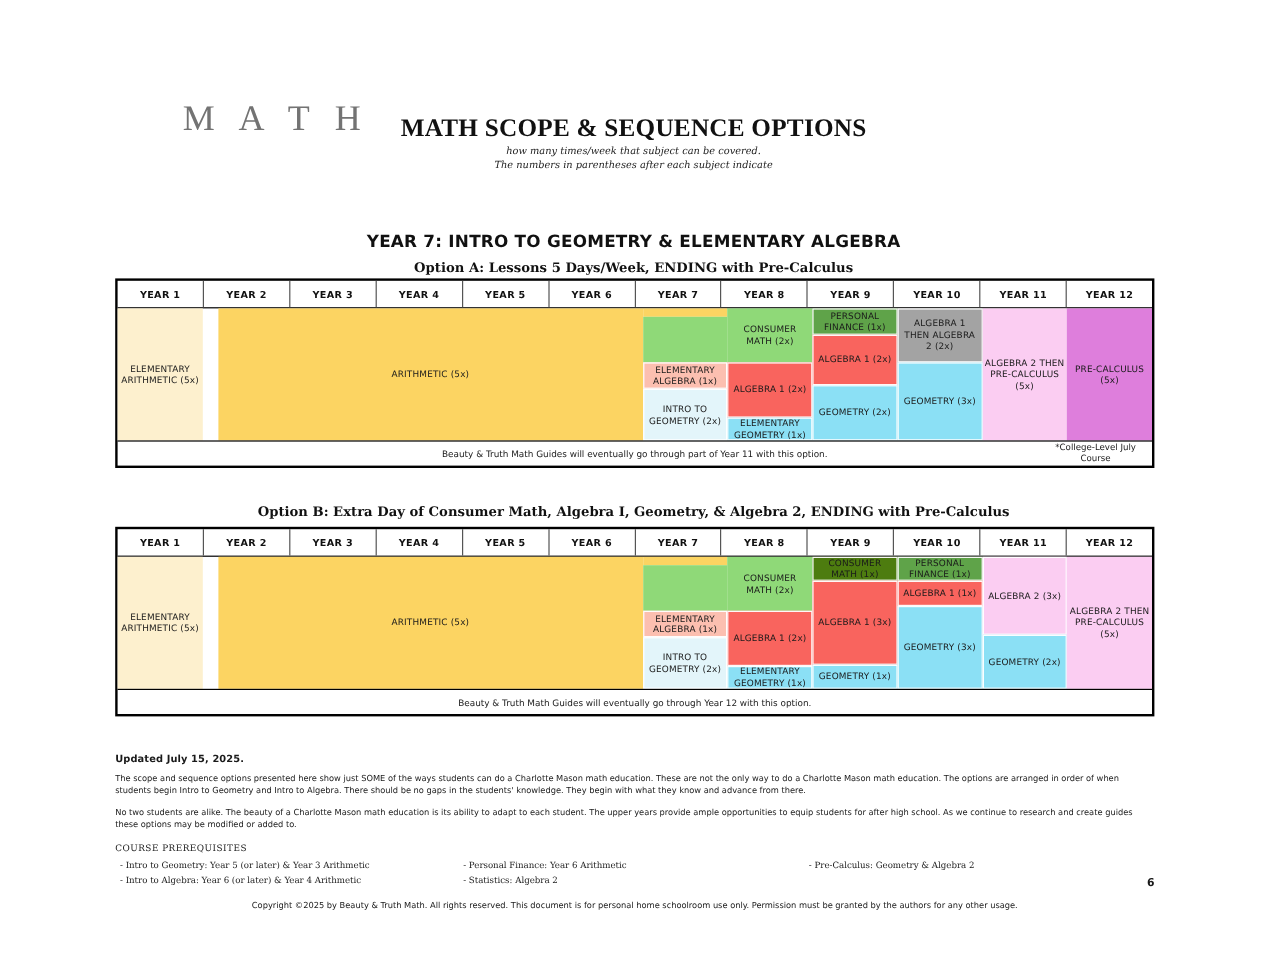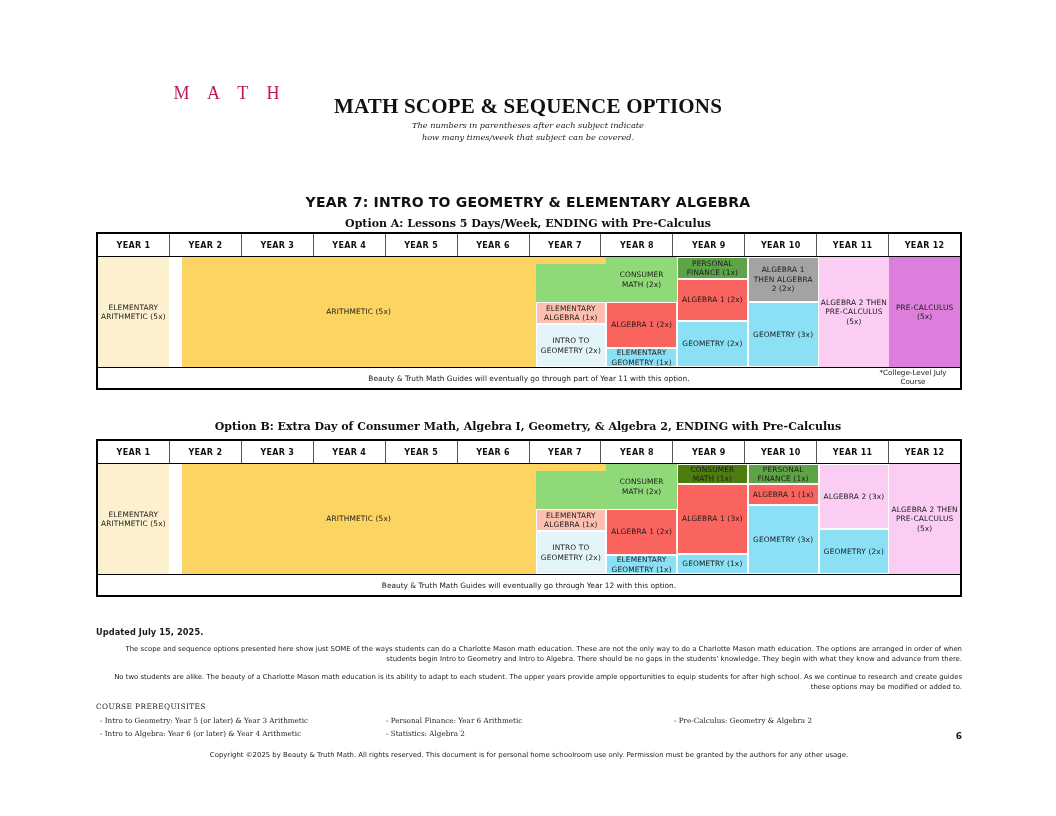--- a/index.html
+++ b/index.html
@@ -22,24 +22,24 @@
     font-size:21px;
     letter-spacing:-0.5px;
     color:#111;
     line-height:1;
     white-space:nowrap;
   }
   .logo-script .amp{font-family:"Liberation Serif",serif;font-style:normal;font-weight:bold;font-size:13px;}
   .logo-script .truth{font-family:"Liberation Serif",serif;font-style:normal;font-weight:bold;font-size:16px;letter-spacing:0;}
   .logo-math{
     font-family:"Liberation Serif", serif;
-    font-size:18px;
+    font-size:30px;
     letter-spacing:7px;
     margin-top:2px;
-    color:#be185d;
+    color:#737373;
     line-height:1;
   }
   .title-main{
     position:absolute;left:288px;top:22px;width:480px;
     text-align:center;
     font-family:"Liberation Serif", serif;
     font-weight:bold;
     font-size:21px;
     letter-spacing:0.2px;
     color:#111;
@@ -111,21 +111,21 @@
   .note-fn{
     position:absolute;right:4px;top:0px;width:86px;
     text-align:center;
     font-family:"DejaVu Sans", sans-serif;
     font-size:7.2px;line-height:1.25;color:#1a1a1a;
   }
 
   
   .foot{position:absolute;left:96px;width:866px;font-family:"DejaVu Sans", sans-serif;color:#1a1a1a;}
   .foot-upd{font-weight:bold;font-size:8.2px;letter-spacing:0.1px;}
-  .foot-p{font-size:6.9px;line-height:1.5;margin-top:7px;text-align:right;}
+  .foot-p{font-size:6.9px;line-height:1.5;margin-top:7px;}
   .prereq-title{
     text-align:left;font-size:7.4px;letter-spacing:0.4px;margin-top:10px;
     font-family:"DejaVu Serif", serif;font-weight:normal;
   }
   .prereq-grid{position:relative;margin-top:4px;height:26px;}
   .prereq-col{position:absolute;top:0;font-family:"DejaVu Serif", serif;font-size:7.2px;line-height:1.75;}
   .pc1{left:4px;} .pc2{left:290px;} .pc3{left:578px;}
   .copyright{
     text-align:center;margin-top:10px;
     font-family:"DejaVu Sans", sans-serif;font-size:6.9px;color:#1a1a1a;
@@ -139,22 +139,22 @@
 <body>
 
 <div class="page">
 
   <div class="header">
     <div class="logo">
       <div class="logo-math">M A T H</div>
     </div>
     <div class="title-main">MATH SCOPE &amp; SEQUENCE OPTIONS</div>
     <div class="title-sub">
+      <div>how many times/week that subject can be covered.</div>
       <div>The numbers in parentheses after each subject indicate</div>
-      <div>how many times/week that subject can be covered.</div>
     </div>
   </div>
 
   <div class="year-heading" style="top:194px;">YEAR 7: INTRO TO GEOMETRY &amp; ELEMENTARY ALGEBRA</div>
 
   <div class="option-heading" style="top:217px;">Option A: Lessons 5 Days/Week, ENDING with Pre-Calculus</div>
 
   <div class="chart" style="top:232px;">
     <div class="hdr-row">
       <div class="hdr-cell">YEAR 1</div>

